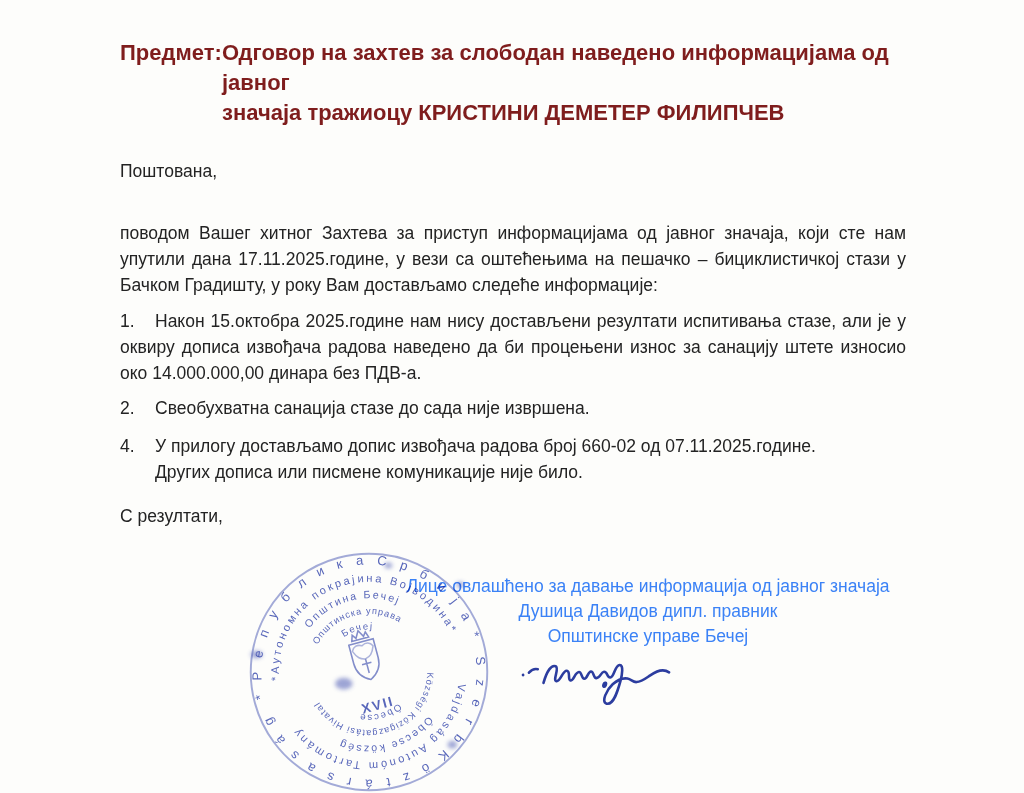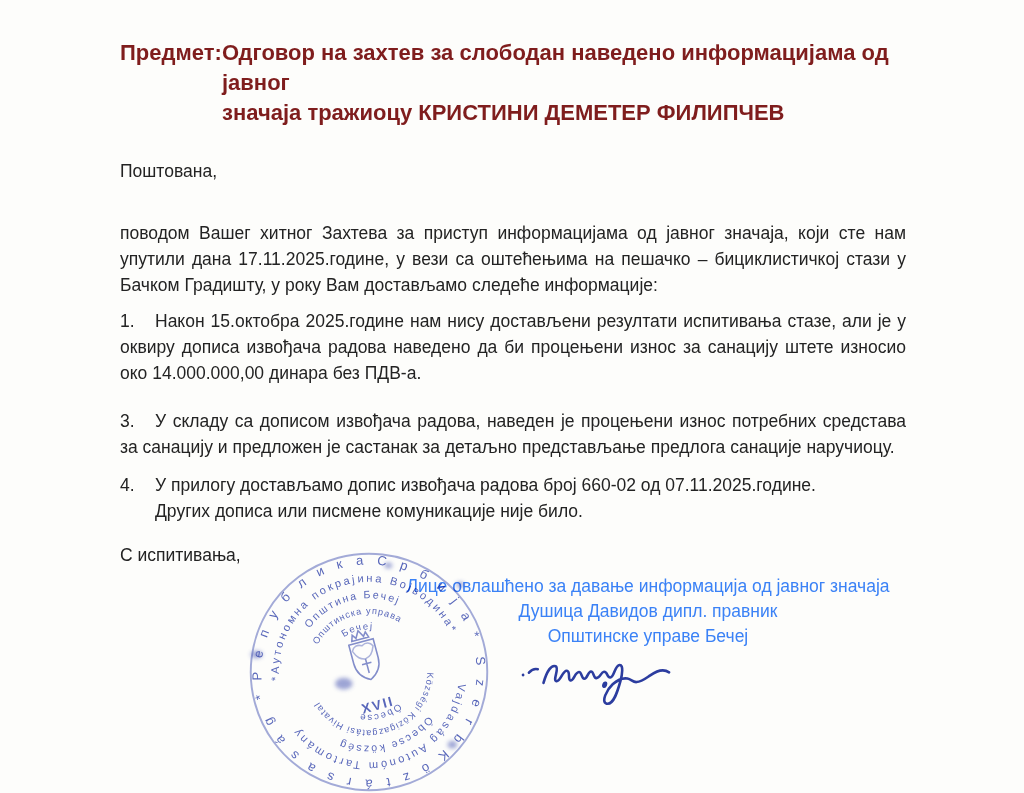--- a/index.html
+++ b/index.html
@@ -54,26 +54,26 @@
       <span class="label">Предмет:</span>
       <span class="stext"><span>Одговор на захтев за слободан наведено информацијама од јавног</span><br><span>значаја тражиоцу КРИСТИНИ ДЕМЕТЕР ФИЛИПЧЕВ</span></span>
     </div>
 
     <p class="salutation">Поштована,</p>
 
     <p class="intro">поводом Вашег хитног Захтева за приступ информацијама од јавног значаја, који сте нам упутили дана 17.11.2025.године, у вези са оштећењима на пешачко – бициклистичкој стази у Бачком Градишту, у року Вам достављамо следеће информације:</p>
 
     <p class="item it1"><span class="num">1.</span><span>Након 15.октобра 2025.године нам нису достављени резултати испитивања стазе, али је у оквиру дописа извођача радова наведено да би процењени износ за санацију штете износио око 14.000.000,00 динара без ПДВ-а.</span></p>
 
+    <p class="item it2"><span class="num">2.</span><span>Свеобухватна санација стазе до сада није извршена.</span></p>
 
-    <p class="item it3"><span class="num">3.</span><span>У складу са дописом извођача радова, наведен је процењени износ потребних средстава за санацију и предложен је састанак за детаљно представљање предлога санације наручиоцу.</span></p>
 
     <p class="item it4"><span class="num">4.</span><span>У прилогу достављамо допис извођача радова број 660-02 од 07.11.2025.године.</span><span class="l2">Других дописа или писмене комуникације није било.</span></p>
 
-    <p class="closing">С испитивања,</p>
+    <p class="closing">С резултати,</p>
 
   </div>
 
   <div class="signer">
     <div>Лице овлашћено за давање информација од јавног значаја</div>
     <div>Душица Давидов дипл. правник</div>
     <div>Општинске управе Бечеј</div>
   </div>
 
   <svg class="stamp" viewBox="0 0 260 260" aria-hidden="true">

